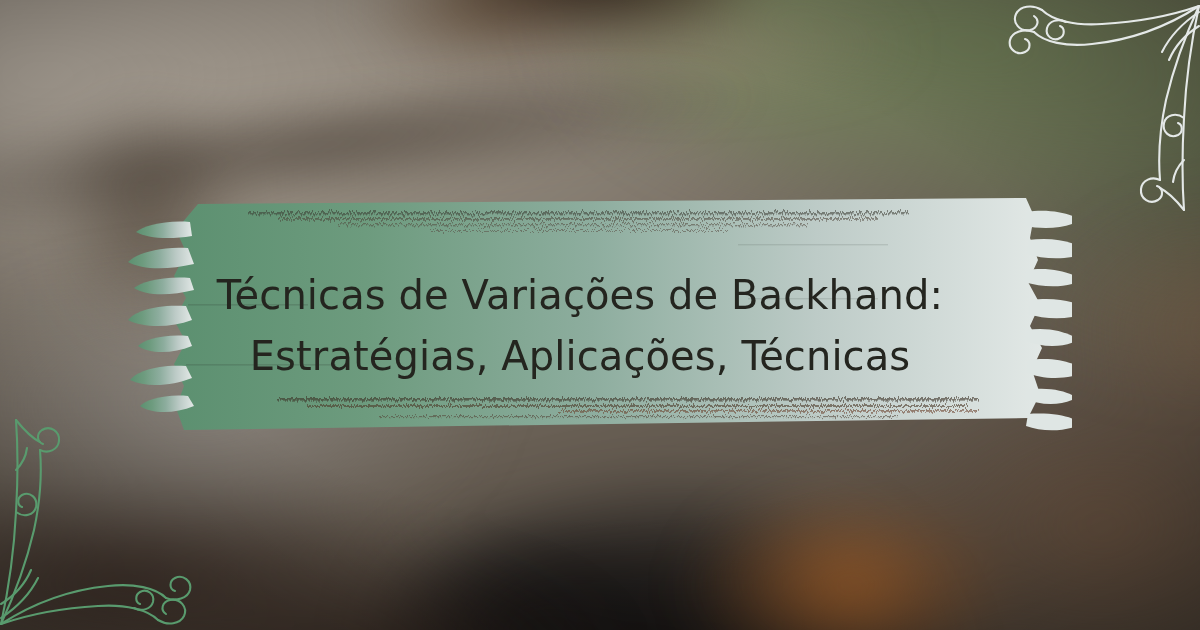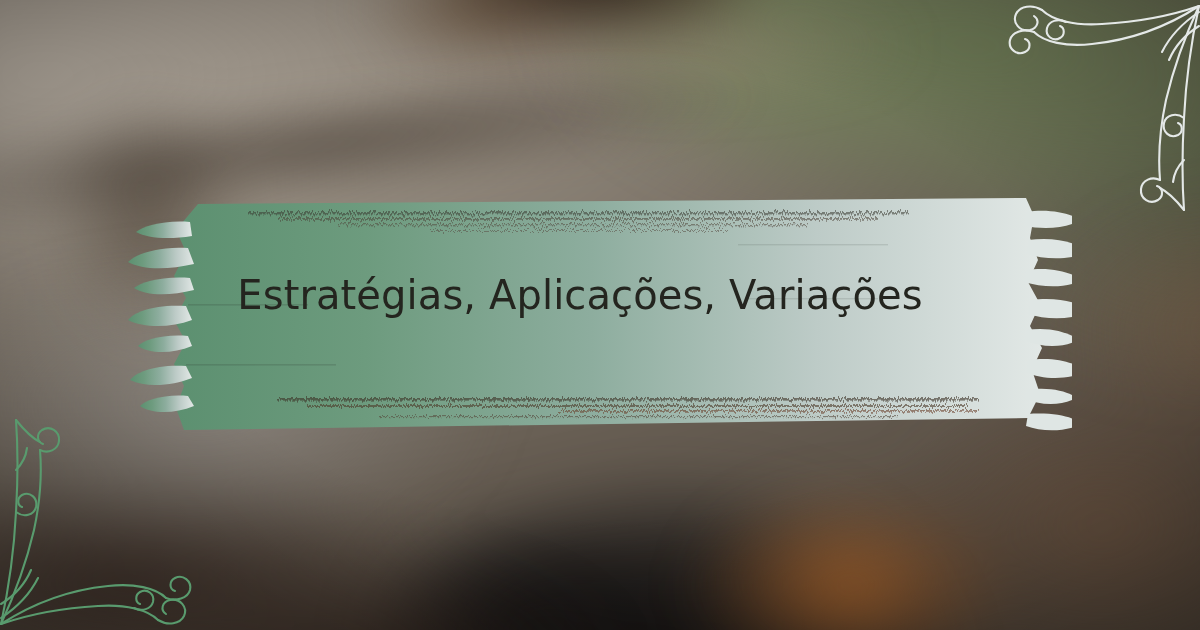--- a/index.html
+++ b/index.html
@@ -194,21 +194,22 @@
       <g clip-path="url(#plateclip)" opacity="0.18">
         <rect x="60" y="118" width="120" height="1.6" fill="#2e3a30"></rect>
         <rect x="58" y="178" width="150" height="1.6" fill="#2e3a30"></rect>
         <rect x="610" y="58" width="150" height="1.4" fill="#5a6460"></rect>
         <rect x="620" y="112" width="130" height="1.4" fill="#5a6460"></rect>
       </g>
     </svg>
   </div>
 
   <div id="title-block">
-    <span class="tline">Estratégias, Aplicações, Variações</span>
+    <span class="tline">Técnicas de Variações de Backhand:</span>
+    <span class="tline">Estratégias, Aplicações, Técnicas</span>
   </div>
 
   <div class="corner" id="corner-tr">
     <svg viewBox="0 0 230 215" aria-hidden="true">
       <g fill="none" stroke="#e4e8e7" stroke-width="2.1" stroke-linecap="round">
         <path d="M229,6 C200,16 168,22 132,24 C104,26 82,20 72,10"></path>
         <path d="M229,6 C198,26 162,40 122,44 C96,47 74,42 64,32"></path>
         <path d="M72,10 C62,4 50,6 46,14 C42,23 50,32 60,30 C68,28 70,20 64,16"></path>
         <path d="M64,32 C54,28 42,32 40,40 C38,49 47,56 55,52 C61,49 61,41 55,39"></path>
         <path d="M96,22 C88,18 79,21 77,28 C75,36 83,42 90,38 C95,35 95,28 90,26"></path>

